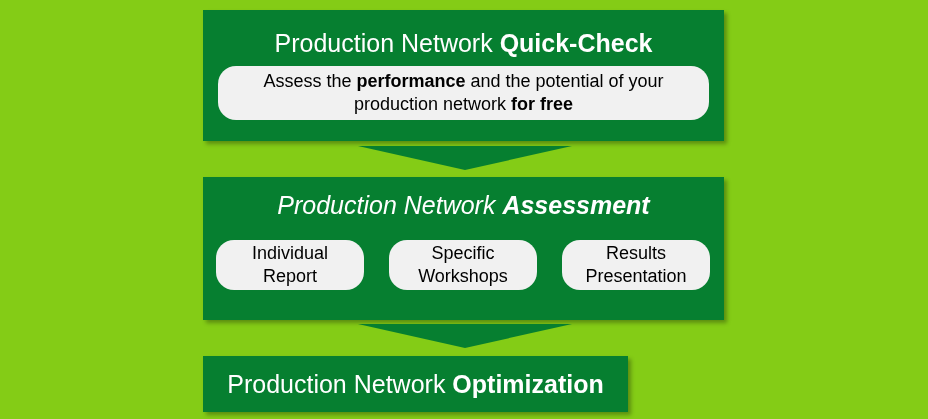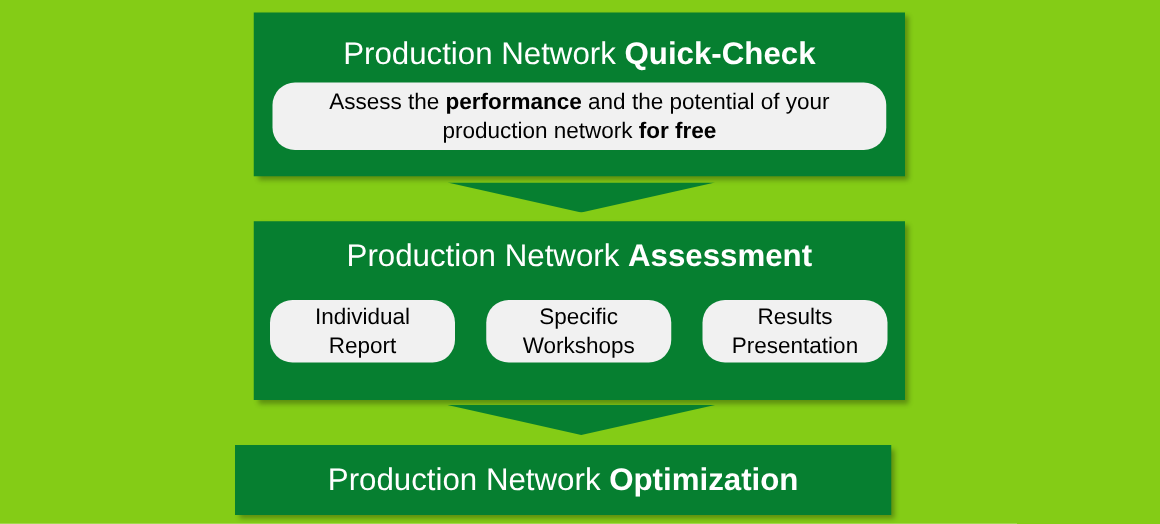--- a/index.html
+++ b/index.html
@@ -84,35 +84,36 @@
 
   
   #stage-assessment {
     left: 203px;
     top: 177px;
     width: 521px;
     height: 143px;
   }
   #stage-assessment .stage-title {
     top: 14px;
+    font-style: italic;
   }
   .service-panel {
     top: 63px;
     width: 148px;
     height: 50px;
   }
   #panel-individual-report { left: 13px; }
   #panel-specific-workshops { left: 186px; }
   #panel-results-presentation { left: 359px; }
 
   
   #stage-optimization {
-    left: 188px;
+    left: 203px;
     top: 356px;
-    width: 525px;
+    width: 425px;
     height: 56px;
   }
   #stage-optimization .stage-title {
     top: 14px;
   }
 
   
   .arrow {
     position: absolute;
     width: 214px;

